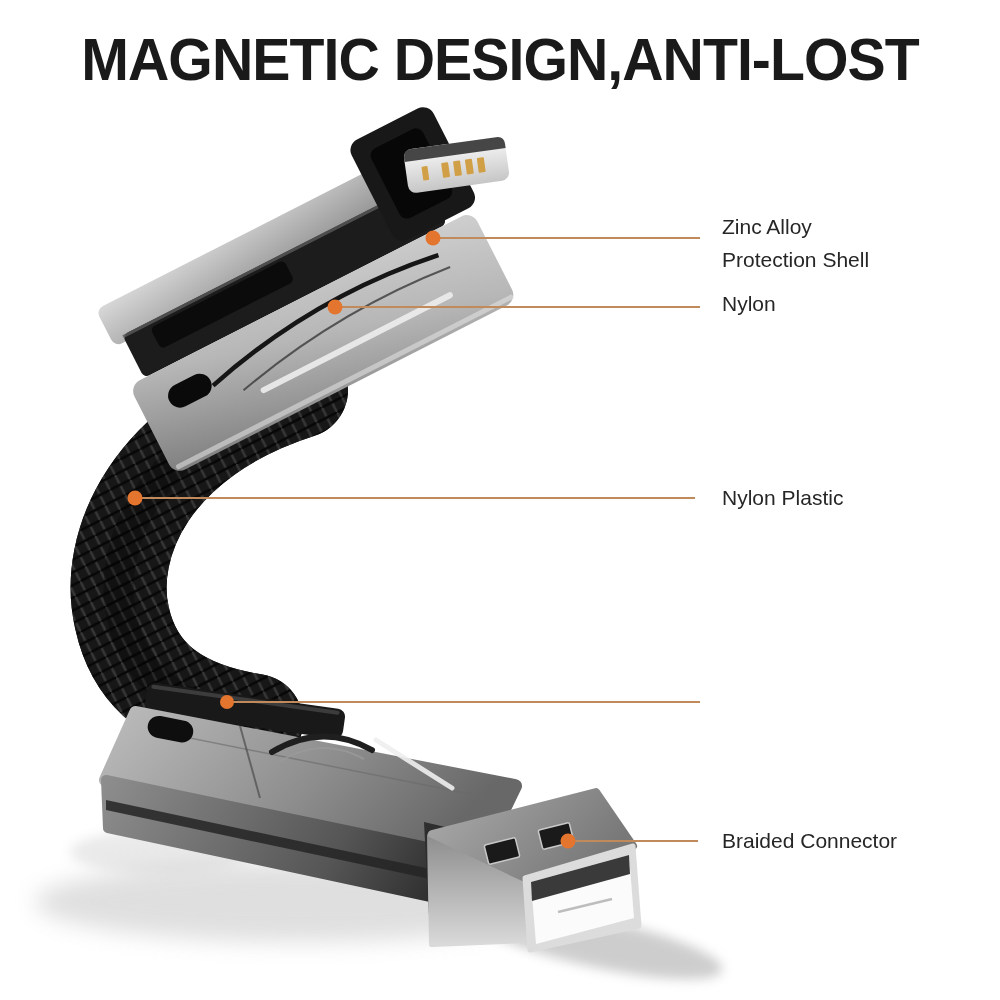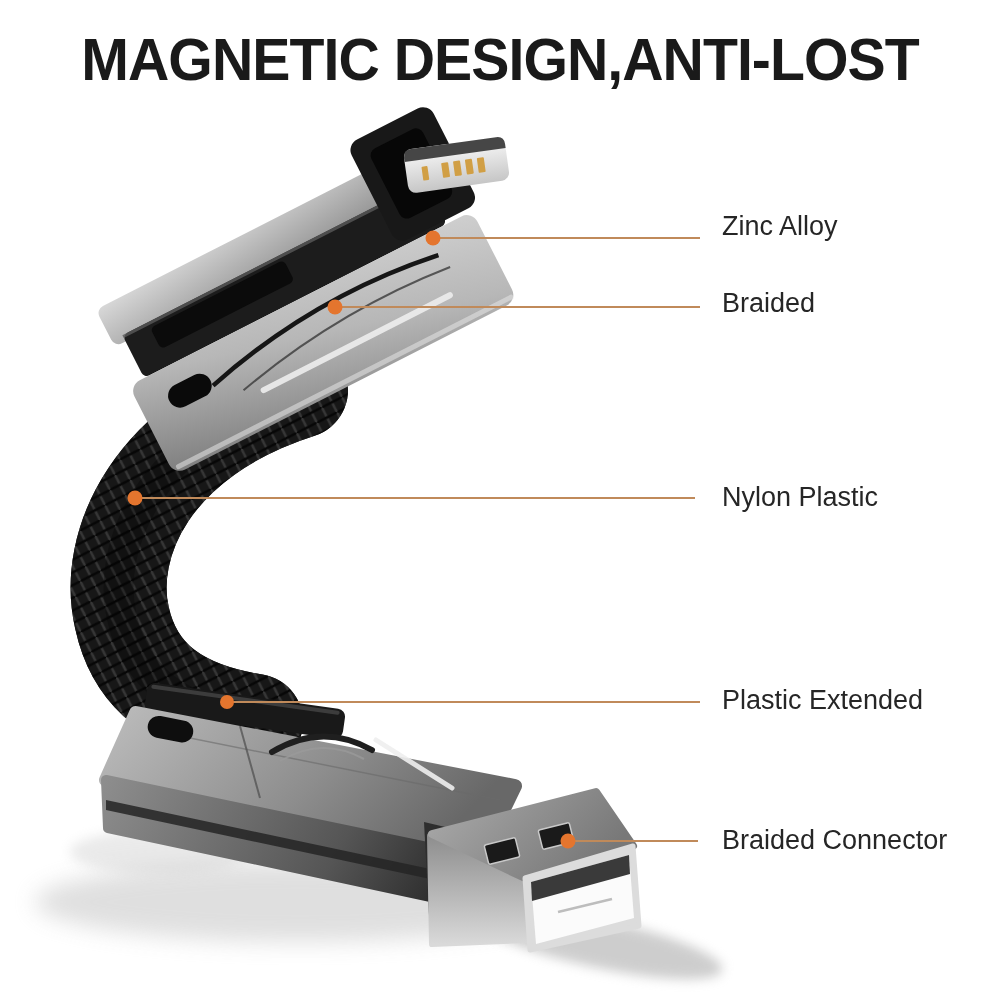--- a/index.html
+++ b/index.html
@@ -11,21 +11,21 @@
     width:1000px;height:1000px;background:var(--background);
     font-family:"Liberation Sans",sans-serif;position:relative;overflow:hidden;
   }
   .title{
     position:absolute;top:26px;left:0;width:1000px;text-align:center;
     font-size:59px;font-weight:bold;letter-spacing:-1px;white-space:nowrap;
     color:var(--title);transform:scaleX(0.97);transform-origin:500px 50%;
   }
   .stage{position:absolute;left:0;top:0;width:1000px;height:1000px}
   .callout-label{
-    position:absolute;font-size:27px;line-height:33px;color:var(--label);
+    position:absolute;font-size:21px;line-height:33px;color:var(--label);
     white-space:nowrap;
   }
   .cl-line{display:block}
   .co-line{stroke:var(--callout-line);stroke-width:2.2;fill:none}
   .co-dot{fill:var(--callout-dot)}
 </style>
 </head>
 <body>
 
 <div class="title">MAGNETIC DESIGN,ANTI-LOST</div>
@@ -157,25 +157,25 @@
     <circle class="co-dot" cx="135" cy="498" r="7.5"></circle>
     <line class="co-line" x1="227" y1="702" x2="700" y2="702"></line>
     <circle class="co-dot" cx="227" cy="702" r="7"></circle>
     <line class="co-line" x1="568" y1="841" x2="698" y2="841"></line>
     <circle class="co-dot" cx="568" cy="841" r="7.5"></circle>
   </g>
 </svg>
 
 <div class="callout-label" style="left:722px;top:210px">
   <span class="cl-line">Zinc Alloy</span>
+  <span class="cl-line">Protection Shell</span>
 </div>
 <div class="callout-label" style="left:722px;top:287px">
-  <span class="cl-line">Braided</span>
+  <span class="cl-line">Nylon</span>
 </div>
 <div class="callout-label" style="left:722px;top:481px">
   <span class="cl-line">Nylon Plastic</span>
 </div>
 <div class="callout-label" style="left:722px;top:684px">
-  <span class="cl-line">Plastic Extended</span>
 </div>
 <div class="callout-label" style="left:722px;top:824px">
   <span class="cl-line">Braided Connector</span>
 </div>
 
 </body></html>

